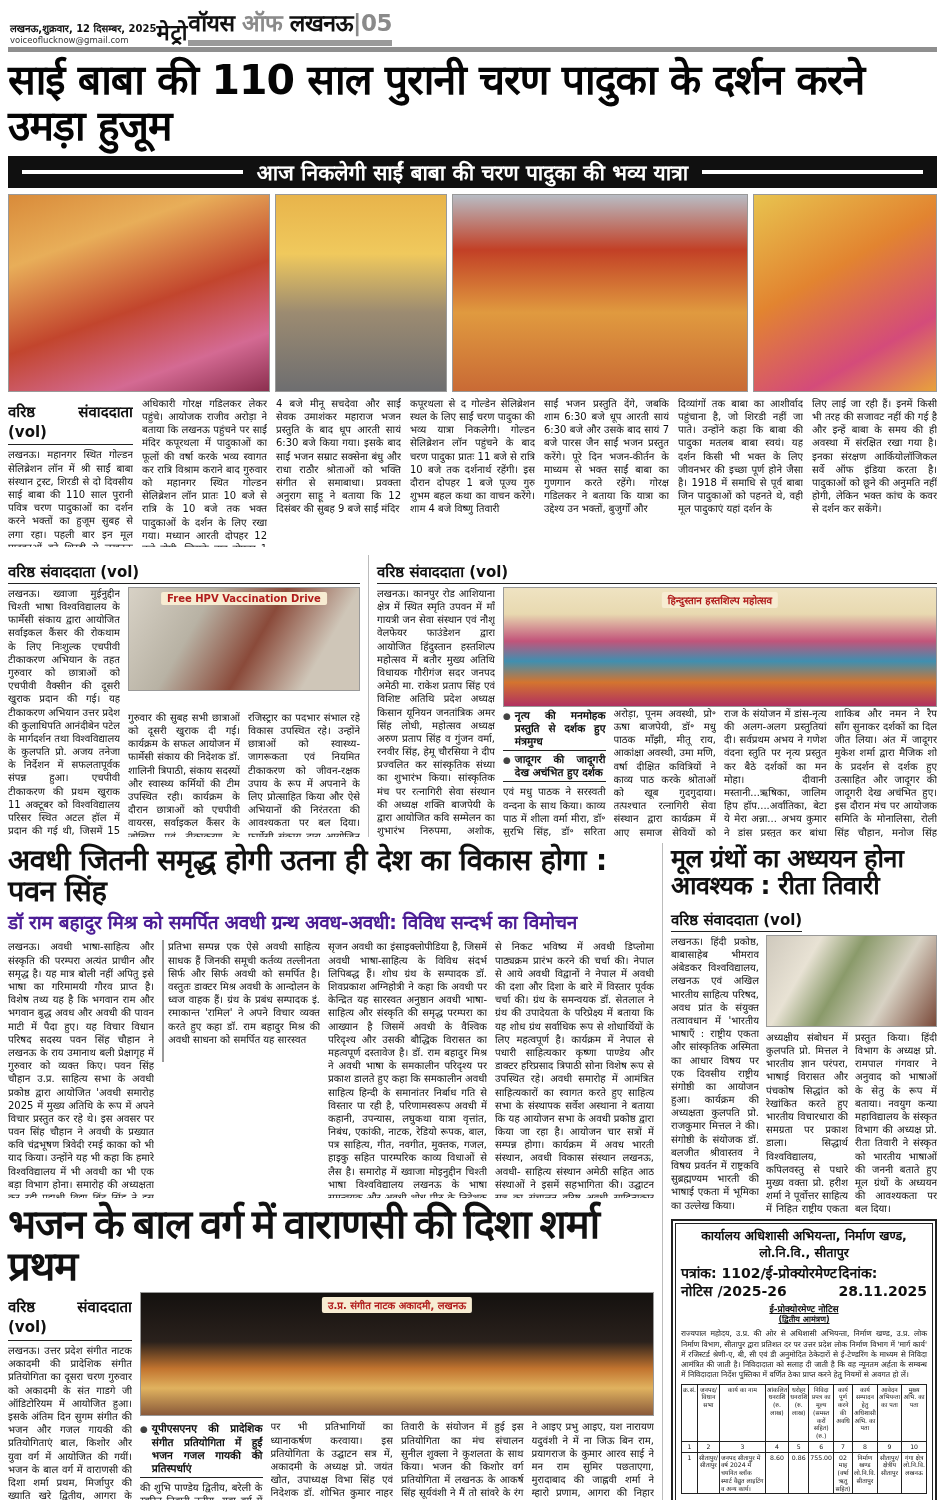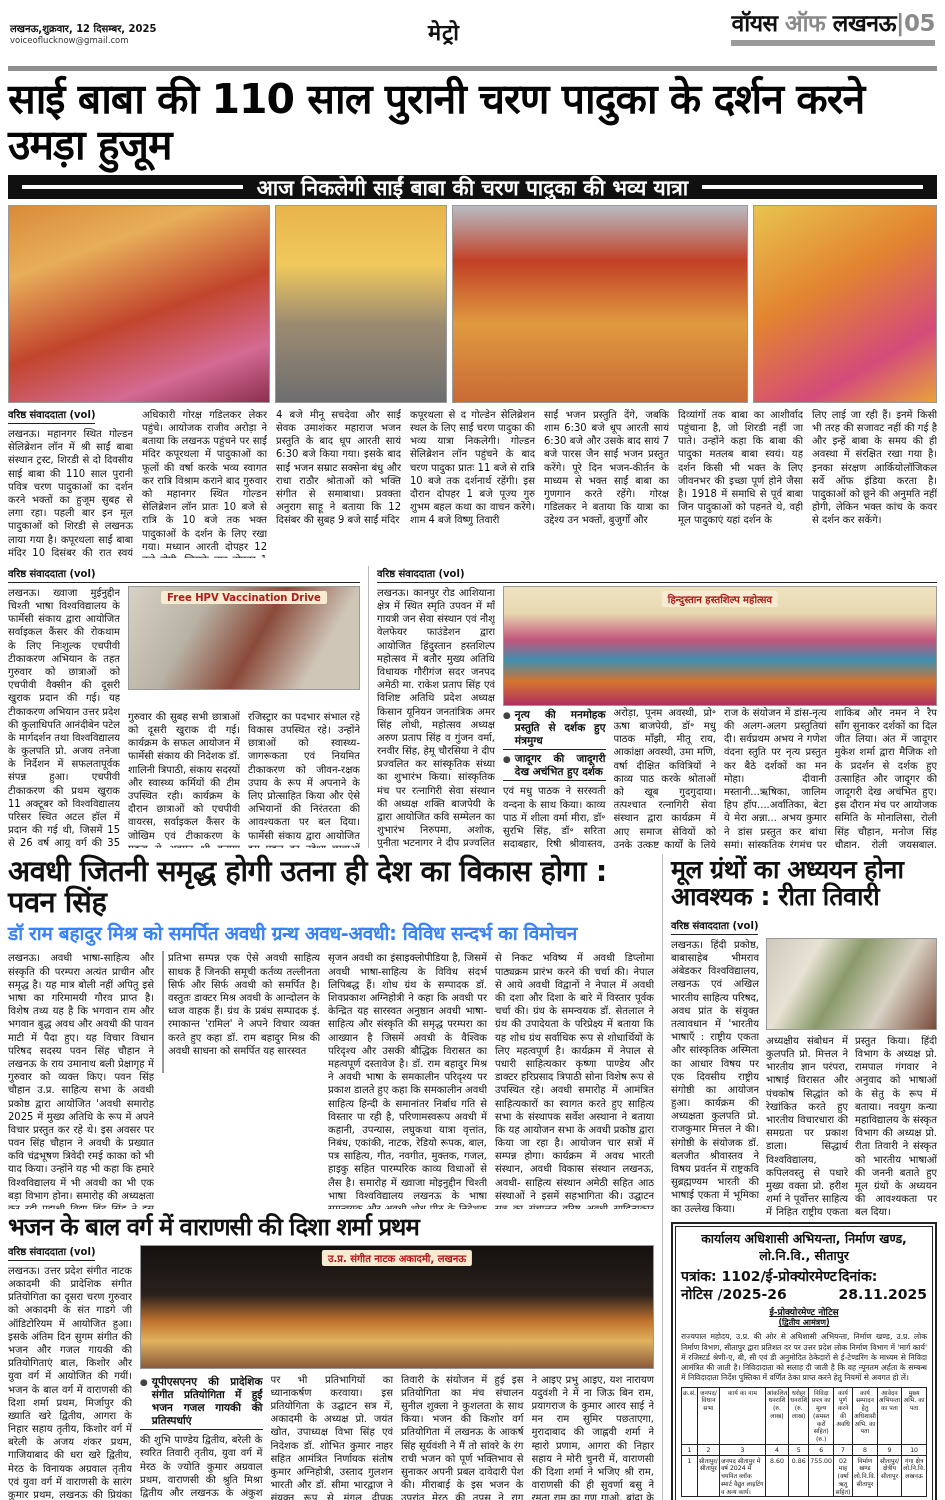--- a/index.html
+++ b/index.html
@@ -1,40 +1,40 @@
 <!DOCTYPE html>
 <html lang="hi"><head>
 <meta charset="utf-8">
 <style>
   html,body{margin:0;padding:0;background:#e9e9e9;}
   body{width:945px;font-family:"DejaVu Sans",sans-serif;color:#111;}
   .page{width:945px;min-height:1500px;background:#fff;box-sizing:border-box;padding:4px 8px 0 8px;position:relative;}
   
-  .hdr{display:flex;align-items:flex-end;justify-content:space-between;padding:2px 2px 20px 2px;}
+  .hdr{display:flex;align-items:flex-end;justify-content:flex-start;padding:2px 2px 1px 2px;}
   .hdr-left{font-size:10px;font-weight:bold;line-height:1.3;}
   .hdr-left .email{font-weight:normal;font-size:8.5px;color:#333;}
   .hdr-center{font-size:22px;font-weight:bold;letter-spacing:1px;}
   .hdr-right{font-size:23px;font-weight:bold;letter-spacing:-0.5px;border-bottom:6px solid #9a9a9a;padding-bottom:2px;}
   .gray-ink{color:#8a8a8a;}
   .hdr-rule{height:5px;background:#8f8f8f;margin:0 0 6px 0;}
   
   .lead-headline{font-size:41px;font-weight:bold;line-height:1.12;letter-spacing:-1px;text-align:left;color:#050505;margin:0 0 6px 0;}
-  .strip{background:#101010;color:#fff;height:24px;display:flex;align-items:center;gap:14px;padding:0 14px;margin-bottom:6px;}
+  .strip{background:#101010;color:#fff;height:32px;display:flex;align-items:center;gap:14px;padding:0 14px;margin-bottom:6px;}
   .strip-line{height:4px;background:#fff;flex:1;}
   .strip-text{font-size:21px;font-weight:bold;white-space:nowrap;}
   .photo-row{display:flex;gap:5px;height:198px;margin-bottom:5px;}
   .ph{position:relative;overflow:hidden;border:1px solid #999;box-sizing:border-box;}
   .ph .banner{position:absolute;top:4px;left:50%;transform:translateX(-50%);background:#f7ecd2;color:#b01c1c;font-weight:bold;white-space:nowrap;padding:1px 6px;font-size:10px;border-radius:2px;}
   .ph-1{flex:0 0 262px;background:linear-gradient(160deg,#d98b3a 0%,#e8ae59 25%,#c2452d 55%,#d46a93 80%,#8c2f4f 100%);}
   .ph-2{flex:0 0 172px;background:linear-gradient(180deg,#e8b44b 0%,#f0c95d 30%,#9c8b71 60%,#6e6e70 100%);}
   .ph-3{flex:0 0 296px;background:linear-gradient(180deg,#b8bcc4 0%,#c24026 28%,#e09a3f 60%,#c96a35 100%);}
   .ph-4{flex:1;background:linear-gradient(150deg,#e8c34f 0%,#e28430 40%,#d44b7a 75%,#e8a23c 100%);}
   .lead-body{display:flex;gap:9px;height:150px;overflow:hidden;margin-bottom:4px;}
   .colx{flex:1;font-size:10px;line-height:1.32;text-align:justify;overflow:hidden;}
-  .byline{font-weight:bold;font-size:10px;border-bottom:1.5px solid #222;display:inline-block;padding-bottom:2px;margin-bottom:3px;}
+  .byline{font-weight:bold;font-size:15px;border-bottom:1.5px solid #222;display:inline-block;padding-bottom:2px;margin-bottom:3px;margin-top:6px;}
   
   .band2-heads{display:flex;align-items:flex-end;gap:10px;margin:2px 0 4px 0;}
   .h2a{font-size:25px;font-weight:bold;letter-spacing:-0.5px;flex:0 0 352px;line-height:1.05;}
   .h2b{font-size:27px;font-weight:bold;letter-spacing:-0.5px;flex:1;line-height:1.05;}
   .band2{display:flex;gap:8px;height:282px;overflow:hidden;margin-bottom:6px;}
   .art-pharma{flex:0 0 352px;display:flex;flex-direction:column;}
   .pharma-flex{display:flex;gap:8px;flex:1;overflow:hidden;}
   .pharma-c1{flex:0 0 112px;}
   .pharma-right{flex:1;display:flex;flex-direction:column;gap:20px;}
   .ph-pharma{height:104px;background:linear-gradient(120deg,#d8d2c6 0%,#b8b2a4 30%,#8a4a3a 55%,#cfc6b8 80%);}
@@ -47,32 +47,32 @@
   .handi-cols{display:flex;gap:8px;flex:1;overflow:hidden;}
   .bullets{border-bottom:1.5px solid #222;margin-bottom:3px;}
   .bullet-item{display:flex;gap:4px;font-weight:bold;font-size:10.5px;line-height:1.25;padding:2px 0;border-bottom:1.5px solid #222;}
   .bullet-item:last-child{border-bottom:none;}
   .bullet-dot{color:#444;font-size:9px;line-height:1.6;}
   
   .bottom{display:flex;gap:8px;}
   .bz-left{flex:0 0 646px;}
   .bz-right{flex:1;border-left:1px solid #bbb;padding-left:8px;}
   .h3a{font-size:29px;font-weight:bold;letter-spacing:-0.5px;line-height:1.08;margin:2px 0 2px 0;}
-  .h3sub{font-size:19px;font-weight:bold;color:#3b82f6;margin:0 0 5px 0;letter-spacing:-0.3px;}
+  .h3sub{font-size:19px;font-weight:bold;color:#4c1d95;margin:0 0 5px 0;letter-spacing:-0.3px;}
   .awadhi-body{display:flex;gap:8px;height:258px;overflow:hidden;margin-bottom:6px;}
   .aw-c1{flex:0 0 146px;}
   .aw-mid{flex:0 0 158px;display:flex;flex-direction:row;gap:4px;}
   .ph-awadhi{height:122px;background:linear-gradient(180deg,#2a2430 0%,#4a3a44 30%,#c2742f 55%,#e09a3f 75%,#6e3a2a 100%);}
   .h4a{font-size:25px;font-weight:bold;letter-spacing:-0.5px;line-height:1.1;margin:2px 0 3px 0;}
   .sem-body{display:flex;gap:7px;height:280px;overflow:hidden;margin-bottom:4px;}
   .sem-c1{flex:0 0 88px;}
   .sem-right{flex:1;display:flex;flex-direction:column;gap:4px;}
   .ph-sem{height:92px;background:linear-gradient(120deg,#cfc9bd 0%,#e8e2d4 25%,#8a9a6a 45%,#d8d2c4 70%,#7a4a3a 100%);}
   .sem-cols{display:flex;gap:7px;flex:1;overflow:hidden;}
-  .h5a{font-size:24px;font-weight:bold;letter-spacing:-1px;line-height:1.05;margin:4px 0 4px 0;}
+  .h5a{font-size:40px;font-weight:bold;letter-spacing:-1px;line-height:1.05;margin:4px 0 4px 0;font-family:Liberation Serif, serif;}
   .bhajan-body{display:flex;gap:8px;height:296px;overflow:hidden;}
   .bh-c1{flex:0 0 124px;}
   .bh-right{flex:1;display:flex;flex-direction:column;gap:4px;}
   .ph-bhajan{height:124px;background:linear-gradient(180deg,#14110f 0%,#2a211c 40%,#c2742f 62%,#e0b25f 78%,#8a5a3a 100%);}
   .bh-cols{display:flex;gap:8px;flex:1;overflow:hidden;}
   
   .tender{border:2px solid #222;outline:1px solid #222;outline-offset:-5px;padding:7px 8px;font-size:7.6px;line-height:1.35;margin-top:4px;box-sizing:border-box;}
   .t-office{font-size:12.5px;font-weight:bold;text-align:center;margin:0 0 2px 0;}
   .t-refline{display:flex;font-size:14px;font-weight:bold;}
   .t-head{text-align:center;font-weight:bold;text-decoration:underline;font-size:9px;margin:2px 0 0 0;}

